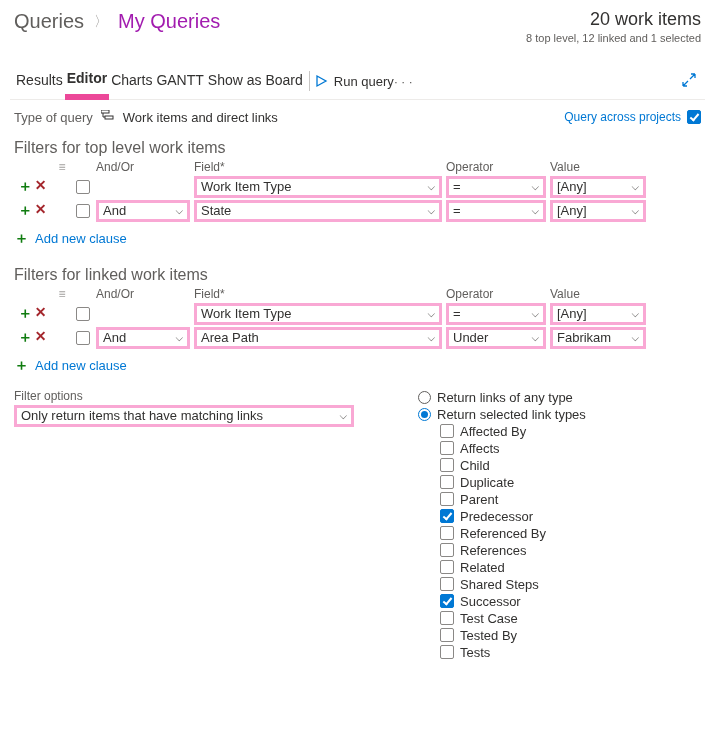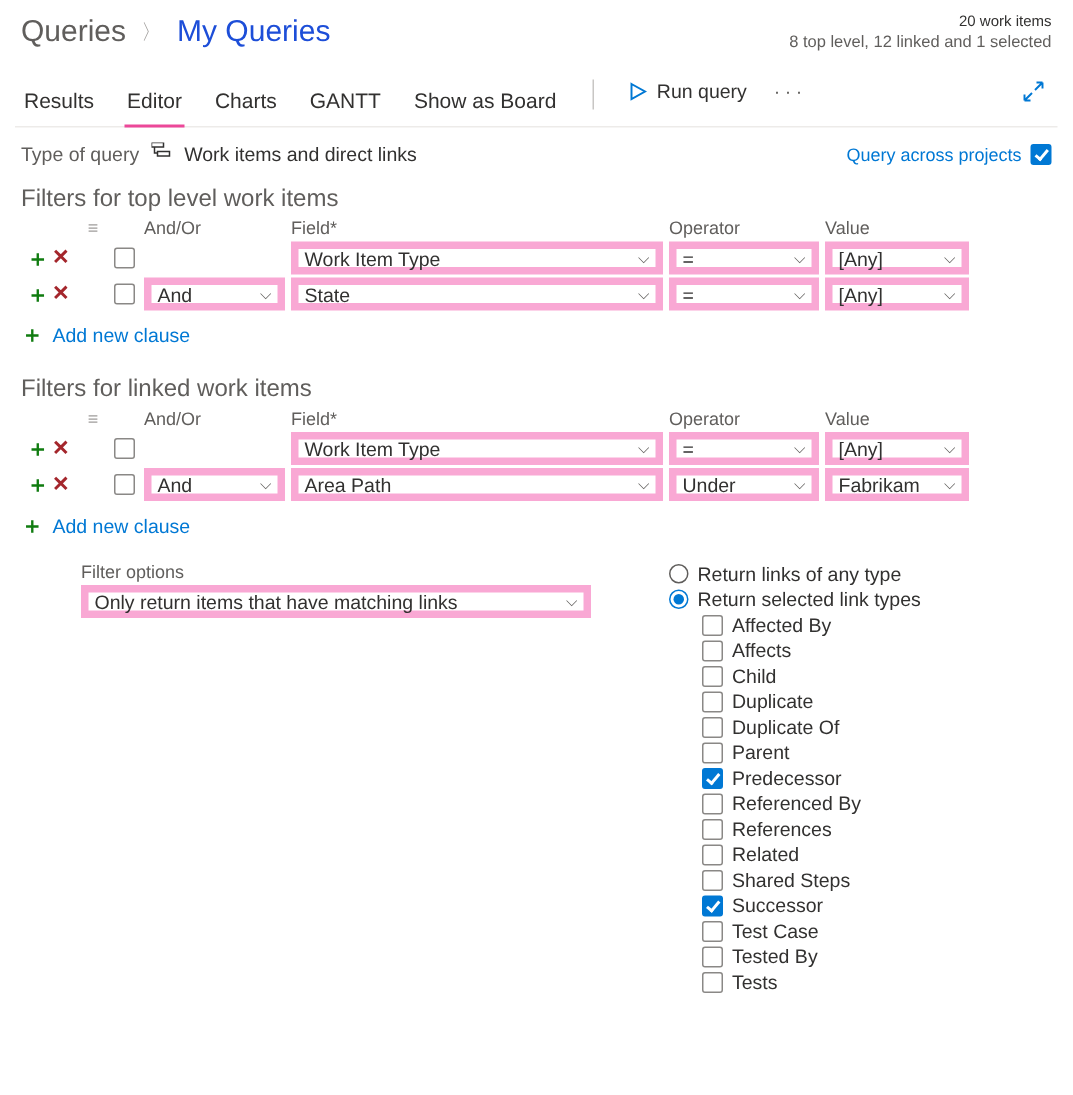--- a/index.html
+++ b/index.html
@@ -1,58 +1,58 @@
 <!DOCTYPE html>
 <html><head>
 <meta charset="utf-8">
 <style>
   * { box-sizing: border-box; }
   html, body { margin: 0; padding: 0; font-family: "Segoe UI", Arial, sans-serif; font-size: 13px; color: #323130; background: #fff; width: 715px; }
   .page { padding: 8px 10px 10px 10px; }
   .header { display: flex; justify-content: space-between; align-items: flex-start; padding: 0 4px 4px 4px; }
   .breadcrumb { display: flex; align-items: center; gap: 10px; font-size: 20px; color: #605e5c; padding-top: 2px; }
-  .breadcrumb .current { color: #1d4ed8; }
+  .breadcrumb .current { color: #a21caf; }
   .chevron { color: #a19f9d; font-size: 14px; }
   .stats { text-align: right; line-height: 1.3; }
-  .stats .main { font-size: 10px; color: #323130; }
+  .stats .main { font-size: 18px; color: #323130; }
   .stats .sub { font-size: 11px; color: #605e5c; }
-  .tabbar { display: flex; align-items: flex-start; gap: 18px; padding: 14px 4px 0 4px; border-bottom: 1px solid #edebe9; }
+  .tabbar { display: flex; align-items: center; padding: 14px 4px 0 4px; border-bottom: 1px solid #edebe9; }
   .tab { font-size: 14px; color: #323130; padding: 6px 2px 8px 2px; cursor: pointer; }
-  .tab.active { font-weight: 400; border-bottom: 2px solid #ec4899; margin-bottom: -1px; }
+  .tab.active { font-weight: 700; border-bottom: 6px solid #ec4899; margin-bottom: -1px; }
   .tab-divider { height: 20px; width: 1px; background: #c8c6c4; margin: 0 4px; }
   .run { display: flex; align-items: center; gap: 6px; color: #323130; }
   .run svg { stroke: #0078d4; fill: none; }
   .kebab { letter-spacing: 3px; color: #605e5c; }
   .expand { margin-left: auto; color: #0078d4; padding-right: 4px; }
   .query-type-row { display: flex; align-items: center; justify-content: space-between; padding: 10px 4px 6px 4px; font-size: 13px; color: #605e5c; }
   .query-type-left { display: flex; align-items: center; gap: 8px; }
   .section-label { font-size: 16px; color: #605e5c; padding: 8px 4px 2px 4px; }
   .grid { display: flex; flex-direction: column; gap: 0; }
   .grid-header, .grid-row { display: flex; align-items: center; gap: 4px; padding: 1px 4px; }
   .grid-header { font-size: 12px; color: #605e5c; }
   .col-actions { width: 36px; display:flex; gap:2px; justify-content: center; }
   .col-handle { width: 16px; color: #a19f9d; font-size: 12px; text-align:center; }
   .col-cb { width: 18px; display:flex; justify-content:center; }
   .col-andor { width: 94px; }
   .col-field { width: 248px; }
   .col-op { width: 100px; }
   .col-val { width: 96px; }
-  .sel { width: 100%; height: 22px; border: 5px solid #f9a8d4; background: #fff; padding: 0 4px; display:flex; align-items:center; justify-content:space-between; font-size: 13px; cursor: pointer; }
+  .sel { width: 100%; height: 22px; border: 3px solid #f9a8d4; background: #fff; padding: 0 4px; display:flex; align-items:center; justify-content:space-between; font-size: 13px; cursor: pointer; }
   .sel .caret { color: #605e5c; font-size: 10px; }
   .plus { color: #107c10; font-weight: bold; font-size: 15px; cursor:pointer; }
   .xdel { color: #a4262c; font-weight: bold; font-size: 14px; cursor:pointer; }
   .cb { width: 14px; height: 14px; border: 1px solid #8a8886; border-radius: 2px; cursor:pointer; display:inline-block; }
   .cb.checked { background: #0078d4; border-color: #0078d4; position:relative; }
   .cb.checked::after { content:""; position:absolute; left:4px; top:1px; width:3px; height:7px; border:solid #fff; border-width:0 2px 2px 0; transform:rotate(40deg); }
   .radio { width:13px; height:13px; border:1px solid #605e5c; border-radius:50%; display:inline-block; position:relative; cursor:pointer; }
   .radio.checked { border-color:#0078d4; }
   .radio.checked::after { content:""; position:absolute; left:2px; top:2px; width:7px; height:7px; background:#0078d4; border-radius:50%; }
   .addclause { display:flex; align-items:center; gap:6px; color:#0078d4; font-size:13px; padding: 6px 4px 10px 4px; cursor:pointer; }
   .addclause .plus { color:#107c10; }
-  .lower { display:flex; gap: 40px; padding: 4px 4px; margin-left: 40px; }
+  .lower { display:flex; gap: 52px; padding: 4px 4px; }
   .filter-options { width: 340px; }
   .filter-options .lab { font-size:12px; color:#605e5c; margin-bottom: 2px; }
   .linktypes { font-size:13px; }
   .linktypes .lab { font-size:12px; color:#605e5c; margin-bottom: 4px; }
   .lt-row { display:flex; align-items:center; gap:6px; padding: 1px 12px; }
   .lt-indent { margin-left: 22px; }
   .cap12 { font-size:12px; }
 </style>
 </head>
 <body>
@@ -302,24 +302,20 @@
           <div class="lt-row lt-indent">
      <span class="cb "></span>
      <span>Child</span>
    </div>
           <div class="lt-row lt-indent">
      <span class="cb "></span>
      <span>Duplicate</span>
    </div>
           <div class="lt-row lt-indent">
      <span class="cb "></span>
-     <span>Duplicate Of</span>
-   </div>
-          <div class="lt-row lt-indent">
-     <span class="cb "></span>
      <span>Parent</span>
    </div>
           <div class="lt-row lt-indent">
      <span class="cb checked"></span>
      <span>Predecessor</span>
    </div>
           <div class="lt-row lt-indent">
      <span class="cb "></span>
      <span>Referenced By</span>
    </div>

